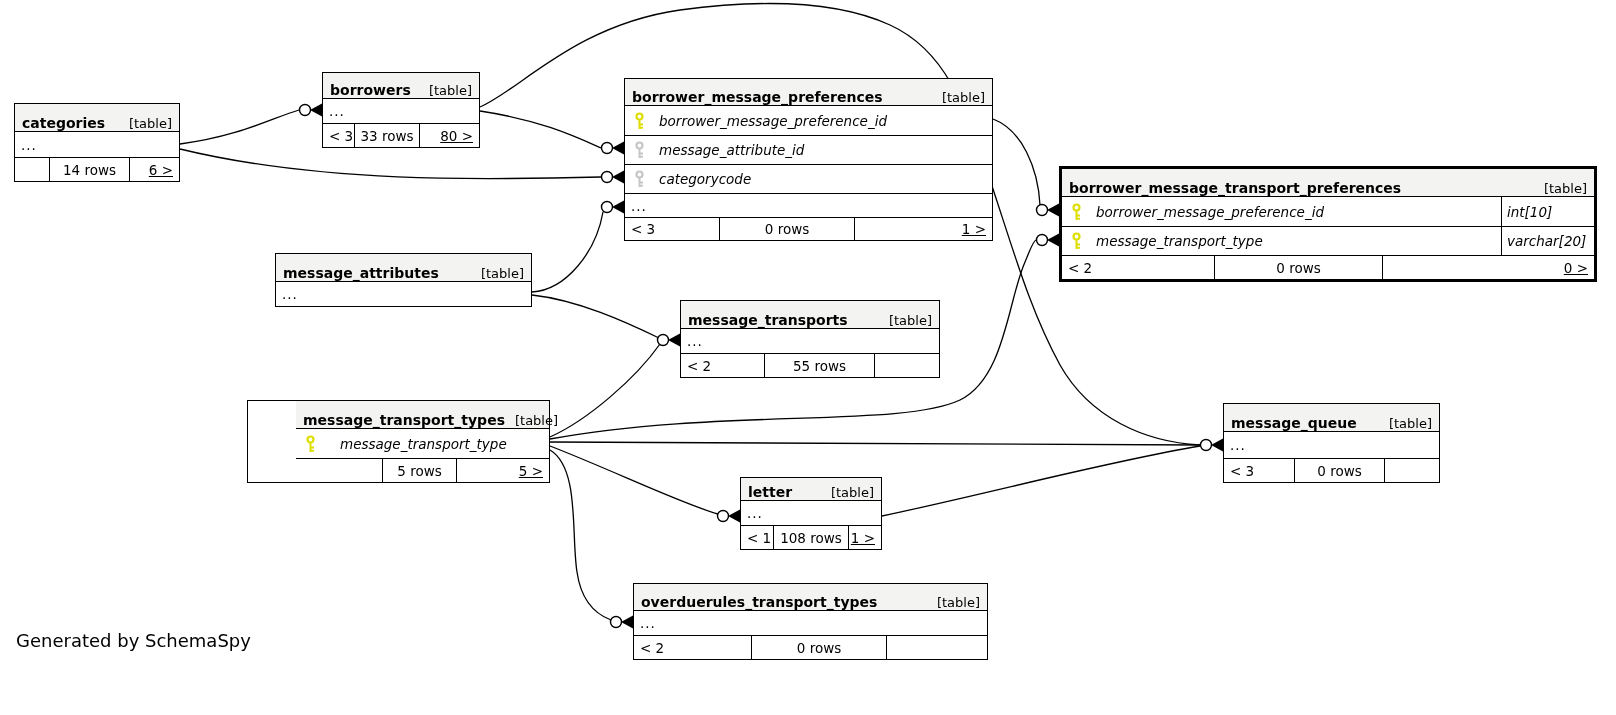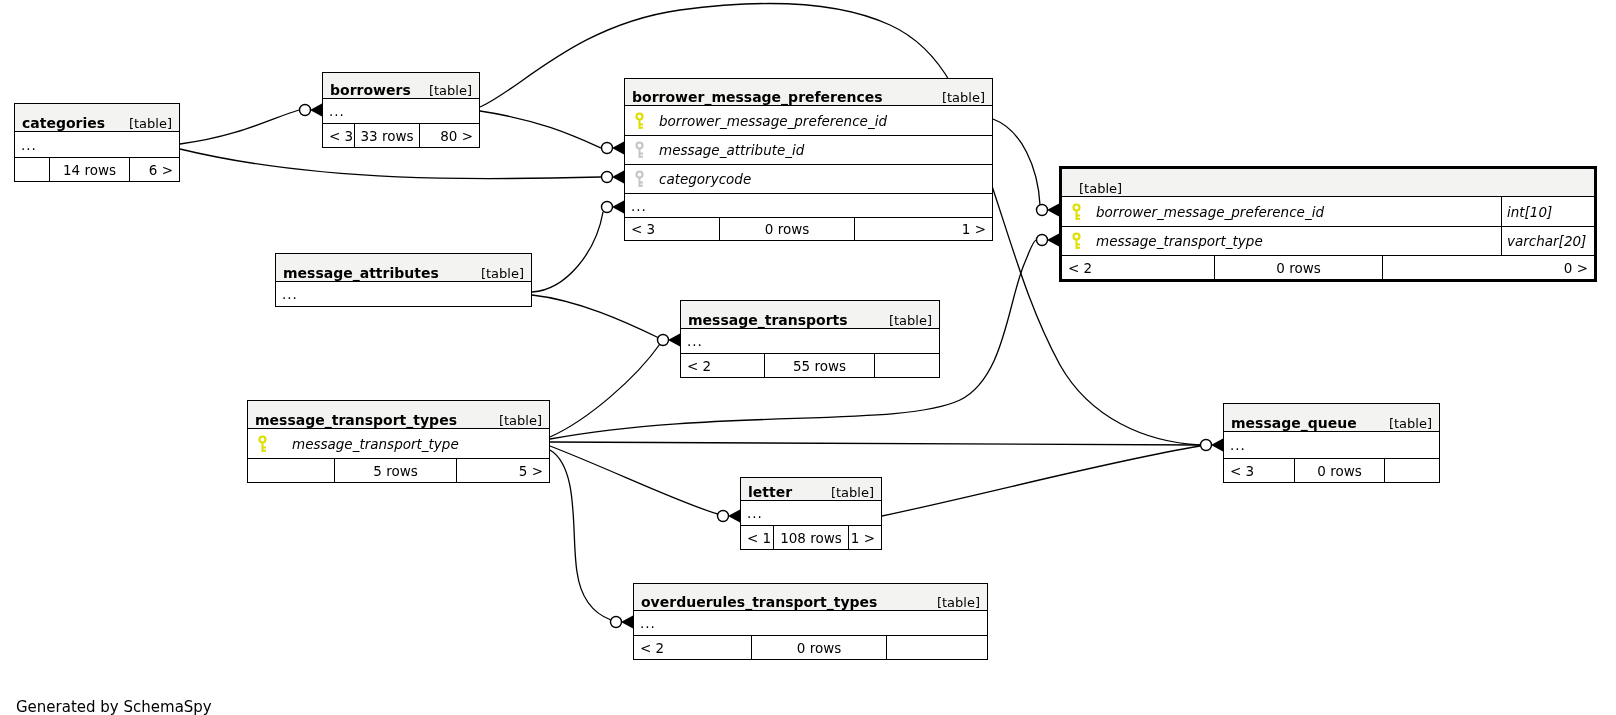--- a/index.html
+++ b/index.html
@@ -20,22 +20,22 @@
   .row.el{padding-left:6px;letter-spacing:1px;}
   .row.cr{padding-left:9px;font-style:italic;}
   .key{margin-right:14px;flex:0 0 auto;}
   .cn{white-space:nowrap;}
   .ct{margin-left:auto;align-self:stretch;display:flex;align-items:center;
       border-left:1.2px solid #000;padding-left:5px;box-sizing:border-box;font-size:13.5px;}
   .ftr{display:flex;border-top:1.4px solid #000;box-sizing:border-box;font-size:13.5px;align-items:stretch;}
   .ftr span{display:flex;align-items:center;box-sizing:border-box;}
   .fl{padding-left:6px;justify-content:flex-start;}
   .fc{justify-content:center;border-left:1.2px solid #000;}
-  .fr{justify-content:flex-end;padding-right:6px;border-left:1.2px solid #000;}
-  .note{position:absolute;left:16px;top:698px;font-size:15px;z-index:2;}
+  .fr{justify-content:flex-end;padding-right:6px;border-left:1.2px solid #000;text-decoration:underline;}
+  .note{position:absolute;left:16px;top:630px;font-size:18px;z-index:2;}
 </style>
 </head>
 <body>
 
 <div id="canvas">
 
   <svg class="edges" width="1616" height="715" viewBox="0 0 1616 715">
     <path d="M 180 144 C 240 136, 272 118, 299 110"></path>
     <path d="M 180 149 C 320 183, 480 180, 601 177"></path>
     <path d="M 480 111 C 540 120, 574 136, 601 148"></path>
@@ -147,20 +147,21 @@
     <div class="row el" style="height:24px">...</div>
     <div class="ftr" style="height:23px">
       <span class="fl" style="width:94px">&lt; 3</span>
       <span class="fc" style="flex:1">0 rows</span>
       <span class="fr" style="width:138px">1 &gt;</span>
     </div>
   </div>
 
   <div class="tbl em" style="left:1059px;top:166px;width:538px;">
     <div class="hdr" style="height:28px">
+      <span class="nm">borrower_message_transport_preferences</span>
       <span class="tag">[table]</span>
     </div>
     <div class="row cr" style="height:29px">
       <svg class="key" width="11" height="18" viewBox="0 0 11 18">
         <circle cx="5.5" cy="4.5" r="3" fill="none" stroke="#dede00" stroke-width="2.2"></circle>
         <path d="M5.5 7.5 V17 M5.5 12.5 H9 M5.5 15.7 H9" stroke="#dede00" stroke-width="2" fill="none"></path>
       </svg>
       <span class="cn">borrower_message_preference_id</span>
       <span class="ct" style="width:93px">int[10]</span>
     </div>
@@ -193,21 +194,21 @@
       <span class="tag">[table]</span>
     </div>
     <div class="row el" style="height:24px">...</div>
     <div class="ftr" style="height:24px">
       <span class="fl" style="width:83px">&lt; 2</span>
       <span class="fc" style="flex:1">55 rows</span>
       <span class="fr" style="width:65px"></span>
     </div>
   </div>
 
-  <div class="tbl" style="left:247px;top:400px;width:303px;">
+  <div class="tbl" style="left:247px;top:400px;width:303px;padding-left:48px;">
     <div class="hdr" style="height:28px">
       <span class="nm">message_transport_types</span>
       <span class="tag">[table]</span>
     </div>
     <div class="row cr" style="height:29px">
       <svg class="key" width="11" height="18" viewBox="0 0 11 18">
         <circle cx="5.5" cy="4.5" r="3" fill="none" stroke="#dede00" stroke-width="2.2"></circle>
         <path d="M5.5 7.5 V17 M5.5 12.5 H9 M5.5 15.7 H9" stroke="#dede00" stroke-width="2" fill="none"></path>
       </svg>
       <span class="cn" style="margin-left:10px">message_transport_type</span>

